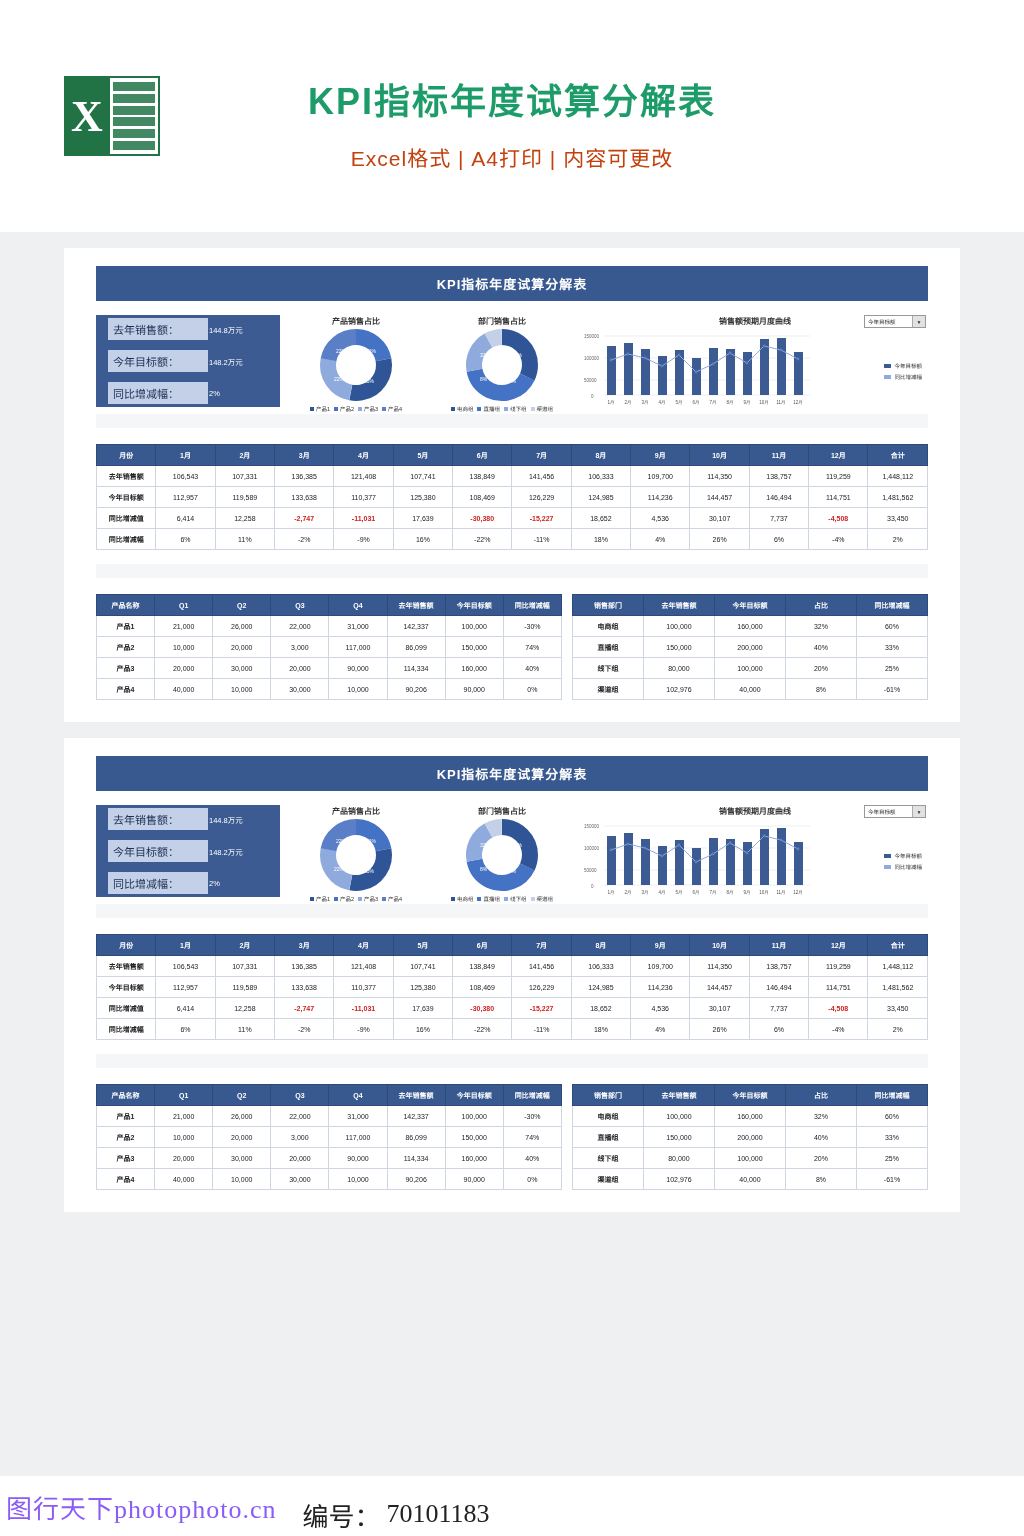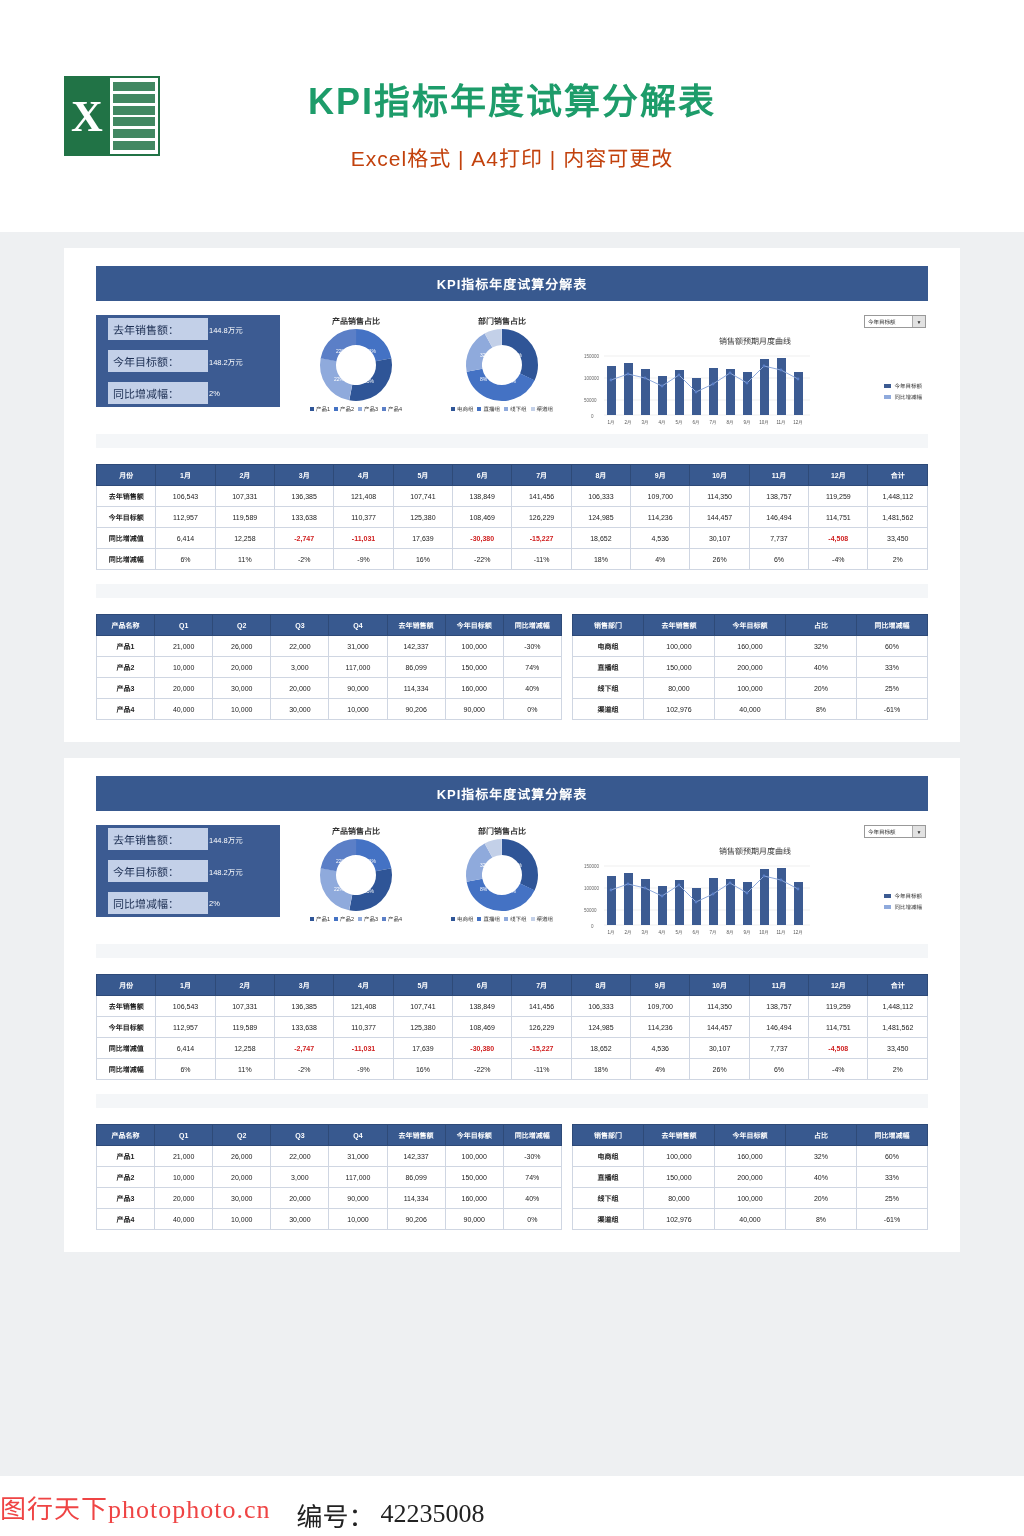--- a/index.html
+++ b/index.html
@@ -101,21 +101,21 @@
   .donut-title { font-size:8px; color:#333; font-weight:bold; margin-bottom:2px; }
   .donut-wrap { display:flex; justify-content:center; }
   .donut-legend {
     font-size:5.5px; color:#333; margin-top:3px;
     display:flex; justify-content:center; flex-wrap:wrap; gap:4px;
   }
   .donut-legend span { display:inline-flex; align-items:center; gap:2px; }
   .lg-dot { width:4px; height:4px; display:inline-block; }
   
   .chart-block { flex:1; position:relative; padding-left:4px; }
-  .chart-title { font-size:8px; color:#333; font-weight:normal; text-align:center; margin-bottom:2px;margin-top:20px; }
+  .chart-title { font-size:8px; color:#333; font-weight:bold; text-align:center; margin-bottom:2px; }
   .chart-canvas { position:relative; }
   .select-box {
     position:absolute; right:2px; top:0px;
     width:62px; height:13px; border:1px solid #999; background:#fff;
     font-size:5.5px; color:#333; display:flex; align-items:center;
     padding-left:3px; justify-content:space-between;
   }
   .select-box .arrow {
     width:13px; height:11px; background:#e2e2e2; border-left:1px solid #aaa;
     display:flex; align-items:center; justify-content:center; font-size:5px;
@@ -147,22 +147,22 @@
   .two-tables { display:flex; margin:16px 32px 0; gap:0; }
   .two-tables .left-t { width:56%; }
   .two-tables .gap { width:10px; }
   .two-tables .right-t { flex:1; }
   
   .footer {
     position:absolute; left:0; bottom:0; width:1024px; height:60px;
     background:#fff; display:flex; align-items:center;
   }
   .footer-text {
-    font-size:26px; color:#ef4444; font-family:"Liberation Serif",serif;
-    padding-left:0; letter-spacing:1px;
+    font-size:26px; color:#8b5cf6; font-family:"Liberation Serif",serif;
+    padding-left:6px; letter-spacing:1px;
   }
   .footer-id { font-size:26px; color:#222; font-family:"Liberation Serif",serif;margin-top:16px; }
 </style>
 </head>
 <body>
 
 <div class="page-header">
   <div class="excel-logo">
     <div class="left">X</div>
     <div class="right">
@@ -913,14 +913,14 @@
           </tr>
         </tbody>
       </table>
     </div>
   </div>
 </div>
 
 <div class="footer">
   <span class="footer-text">图行天下photophoto.cn</span>
   <span class="footer-id" style="margin-left:26px">编号：</span>
-  <span class="footer-id" style="margin-left:6px">42235008</span>
+  <span class="footer-id" style="margin-left:6px">70101183</span>
 </div>
 
 </body></html>

